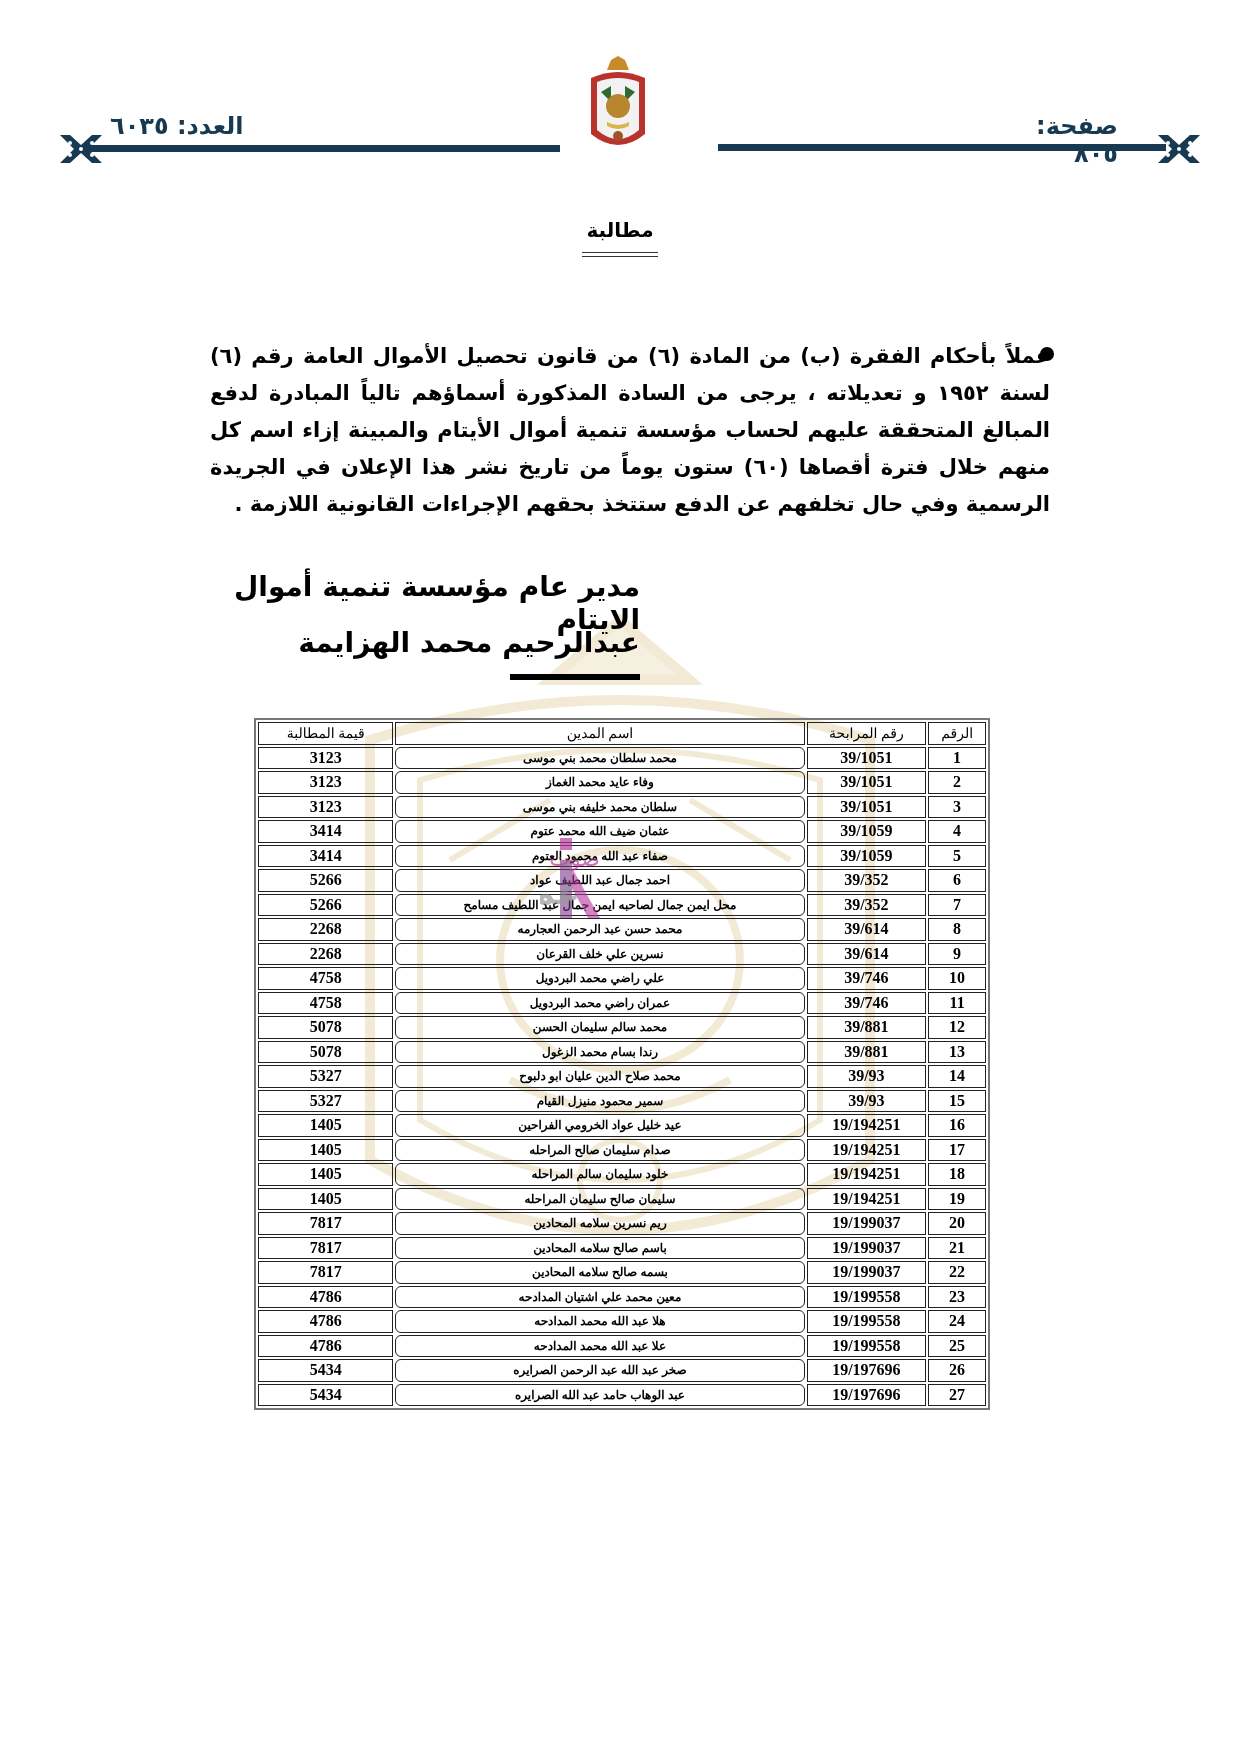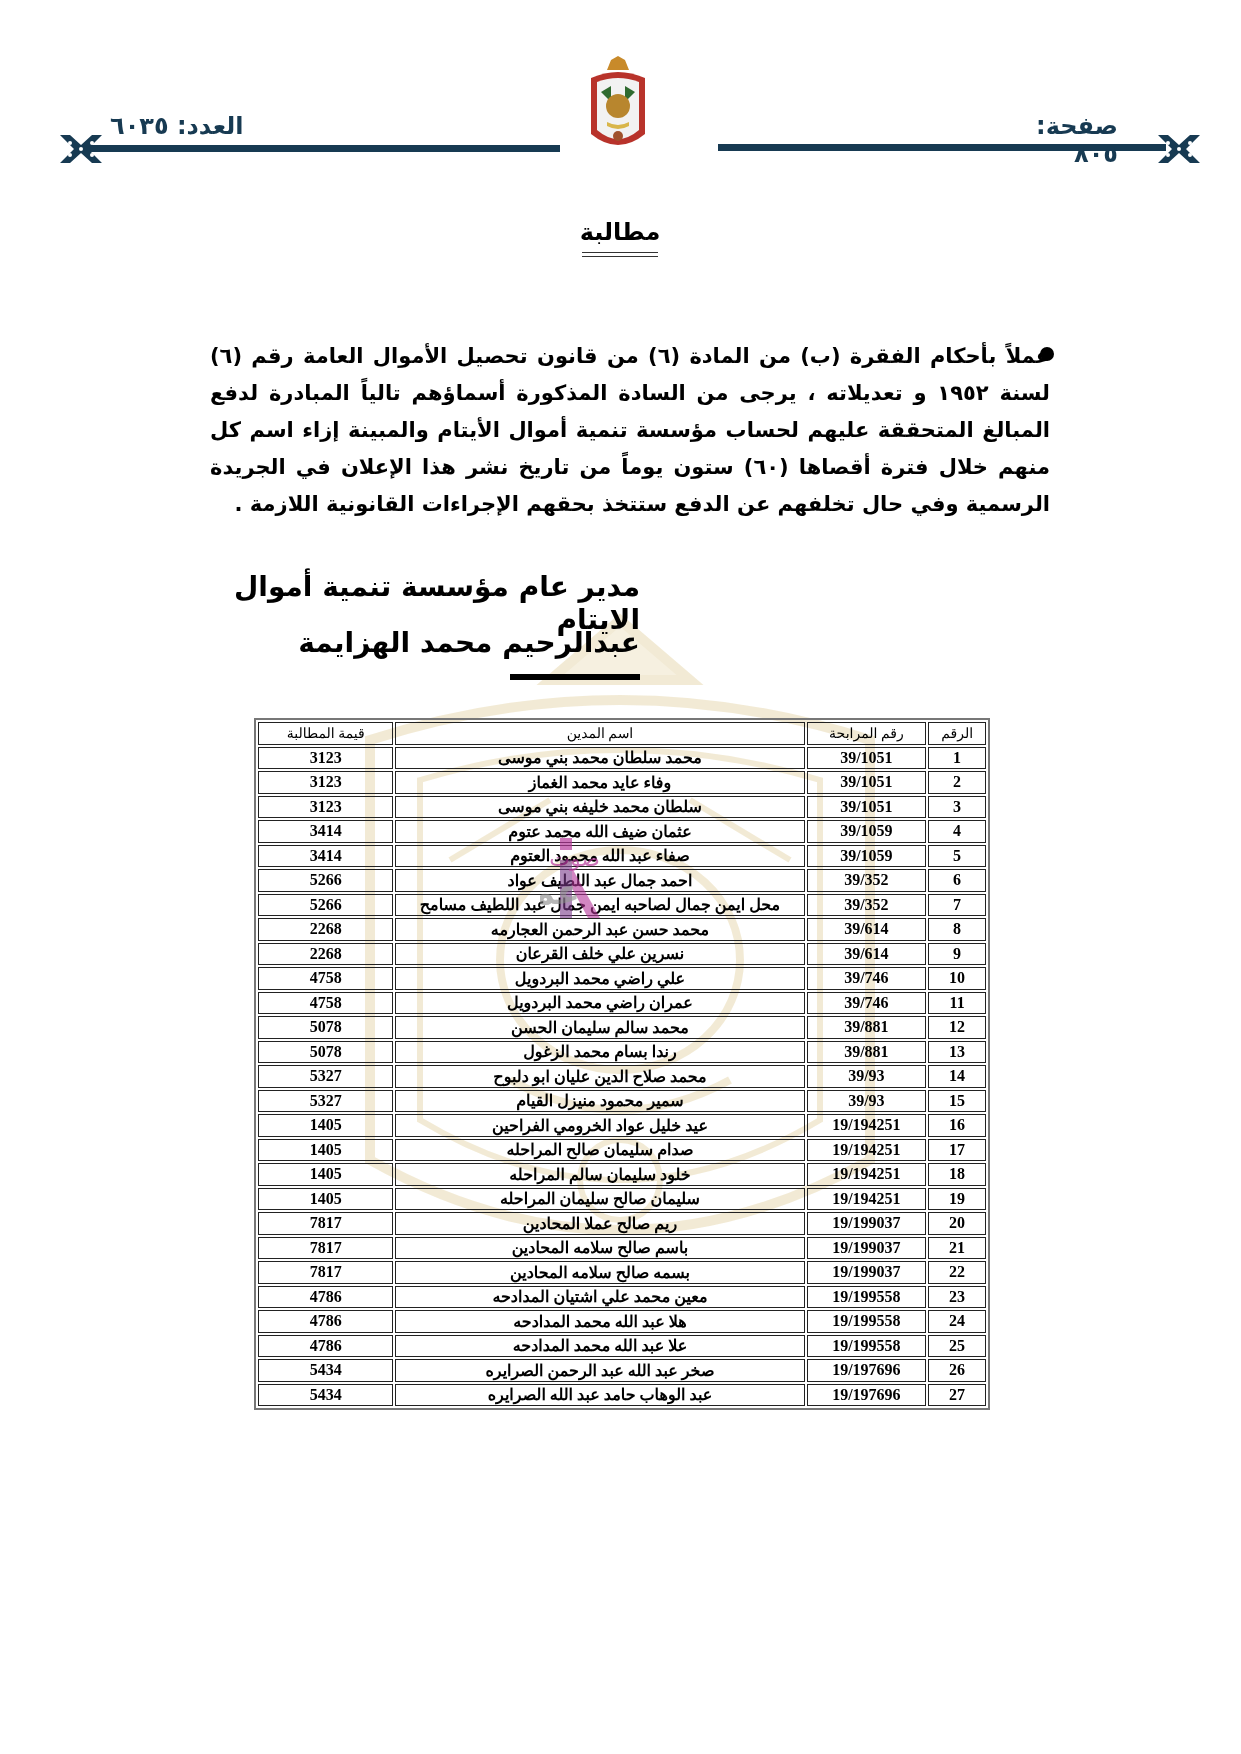--- a/index.html
+++ b/index.html
@@ -29,21 +29,21 @@
     color: #173a52; direction: rtl;
   }
   .emblem { position: absolute; left: 585px; top: 56px; width: 66px; height: 100px; }
   .gazette-title {
     position: absolute; left: 520px; top: 152px; width: 200px; text-align: center;
     font-size: 26px; font-weight: bold; color: #173a52; direction: rtl;
   }
   
   .doc-title {
     position: absolute; left: 560px; top: 218px; width: 120px; text-align: center;
-    font-size: 24px; font-weight: 900; direction: rtl;
+    font-size: 20px; font-weight: 900; direction: rtl;
   }
   .title-underline { position: absolute; left: 582px; width: 76px; height: 1px; background: #333; }
   
   .notice {
     position: absolute; left: 210px; top: 338px; width: 840px;
     direction: rtl; text-align: justify; text-align-last: right;
     font-size: 21px; font-weight: bold; line-height: 37px;
   }
   .bullet {
     position: absolute; left: 1040px; top: 342px; width: 14px; height: 14px;
@@ -62,21 +62,21 @@
   table.claims {
     width: 736px; border-collapse: separate; border-spacing: 2px;
     border: 2px solid #777; direction: rtl; background: transparent;
   }
   table.claims th, table.claims td {
     border: 1px solid #222; text-align: center; padding: 0; height: 20.5px;
     font-family: "Liberation Serif", "DejaVu Serif", serif;
   }
   table.claims th { font-size: 14px; font-weight: normal; }
   table.claims td { font-size: 16px; font-weight: bold; }
-  table.claims td.name { font-family: Liberation Serif, serif; font-size: 16px; }
+  table.claims td.name { font-family: Liberation Sans, sans-serif; font-size: 12px; border-radius: 6px; }
   .col-num { width: 56px; margin-left: 25px; }
   .col-ref { width: 118px; }
   .col-name { width: 410px; margin-left: 20px; }
   .col-amt { width: 134px; }
   
   .site-logo { position: absolute; left: 540px; top: 838px; width: 130px; height: 80px; opacity: 0.85; }
 </style>
 </head>
 <body>
 
@@ -264,21 +264,21 @@
         </tr>
         <tr>
           <td>19</td>
           <td>19/194251</td>
           <td class="name">سليمان صالح سليمان المراحله</td>
           <td>1405</td>
         </tr>
         <tr>
           <td>20</td>
           <td>19/199037</td>
-          <td class="name">ريم صالح عملا المحادين</td>
+          <td class="name">ريم نسرين سلامه المحادين</td>
           <td>7817</td>
         </tr>
         <tr>
           <td>21</td>
           <td>19/199037</td>
           <td class="name">باسم صالح سلامه المحادين</td>
           <td>7817</td>
         </tr>
         <tr>
           <td>22</td>

